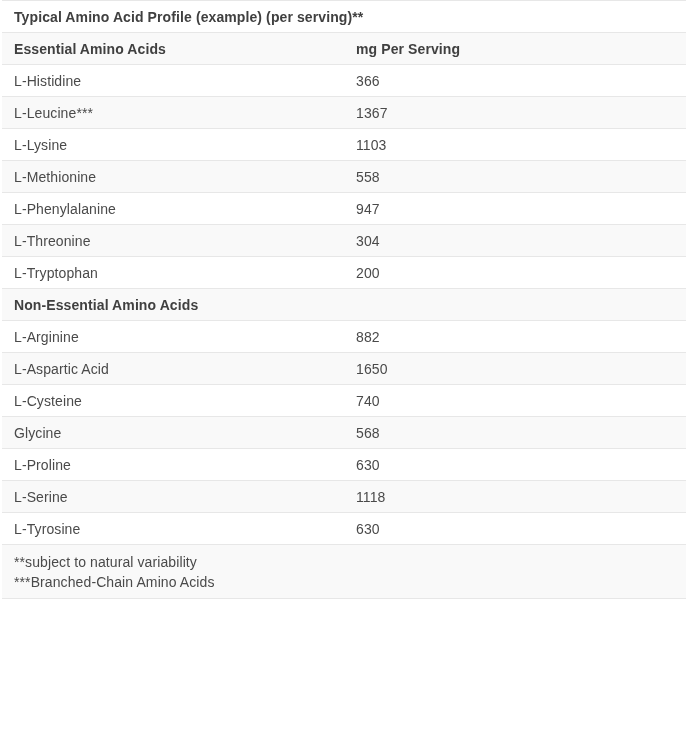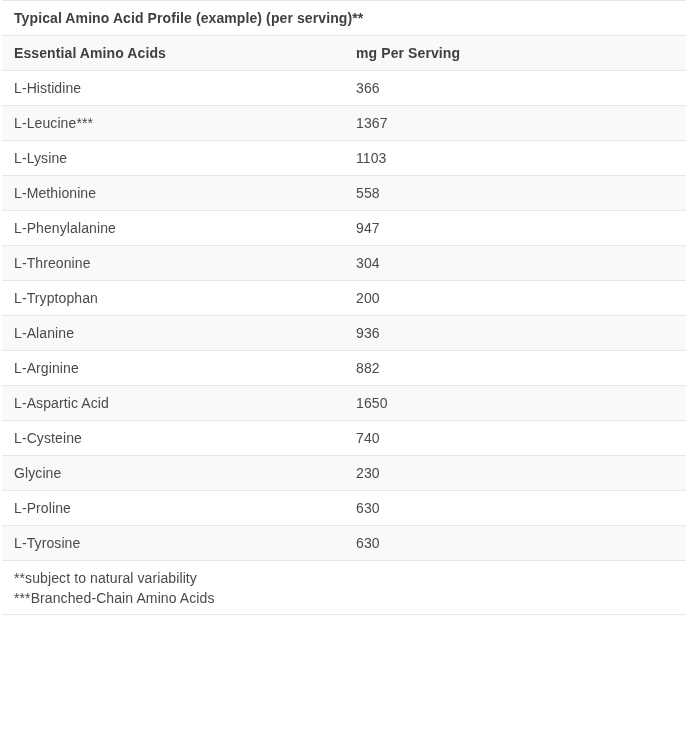--- a/index.html
+++ b/index.html
@@ -23,21 +23,21 @@
   }
   .profile-table tr {
     height: 32px;
     border-bottom: 1px solid #e7e7e7;
   }
   
   .profile-table tr:nth-child(even) {
     background: #f9f9f9;
   }
   .profile-table td {
-    padding: 8px 12px;
+    padding: 0 12px;
     vertical-align: middle;
     line-height: 18px;
     letter-spacing: 0.1px;
   }
   .profile-table td.col-name {
     width: 337px;
     margin-top: 48px;
   }
   tr.title-row td,
   tr.header-row td,
@@ -90,43 +90,46 @@
         <td class="col-value">947</td>
       </tr>
       <tr>
         <td class="col-name">L-Threonine</td>
         <td class="col-value">304</td>
       </tr>
       <tr>
         <td class="col-name">L-Tryptophan</td>
         <td class="col-value">200</td>
       </tr>
-    <tr>
-        <td class="col-name">L-Alanine</td>
-        <td class="col-value">936</td>
-      </tr>
+      <tr class="section-row">
+      <td colspan="2">Non-Essential Amino Acids</td>
+    </tr>
       <tr>
         <td class="col-name">L-Arginine</td>
         <td class="col-value">882</td>
       </tr>
       <tr>
         <td class="col-name">L-Aspartic Acid</td>
         <td class="col-value">1650</td>
       </tr>
       <tr>
         <td class="col-name">L-Cysteine</td>
         <td class="col-value">740</td>
       </tr>
       <tr>
         <td class="col-name">Glycine</td>
-        <td class="col-value">230</td>
+        <td class="col-value">568</td>
       </tr>
       <tr>
         <td class="col-name">L-Proline</td>
         <td class="col-value">630</td>
+      </tr>
+      <tr>
+        <td class="col-name">L-Serine</td>
+        <td class="col-value">1118</td>
       </tr>
       <tr>
         <td class="col-name">L-Tyrosine</td>
         <td class="col-value">630</td>
       </tr>
       <tr class="footer-row">
       <td colspan="2">
           <span class="footnote-line">**subject to natural variability</span>
           <span class="footnote-line">***Branched-Chain Amino Acids</span>
         </td>

